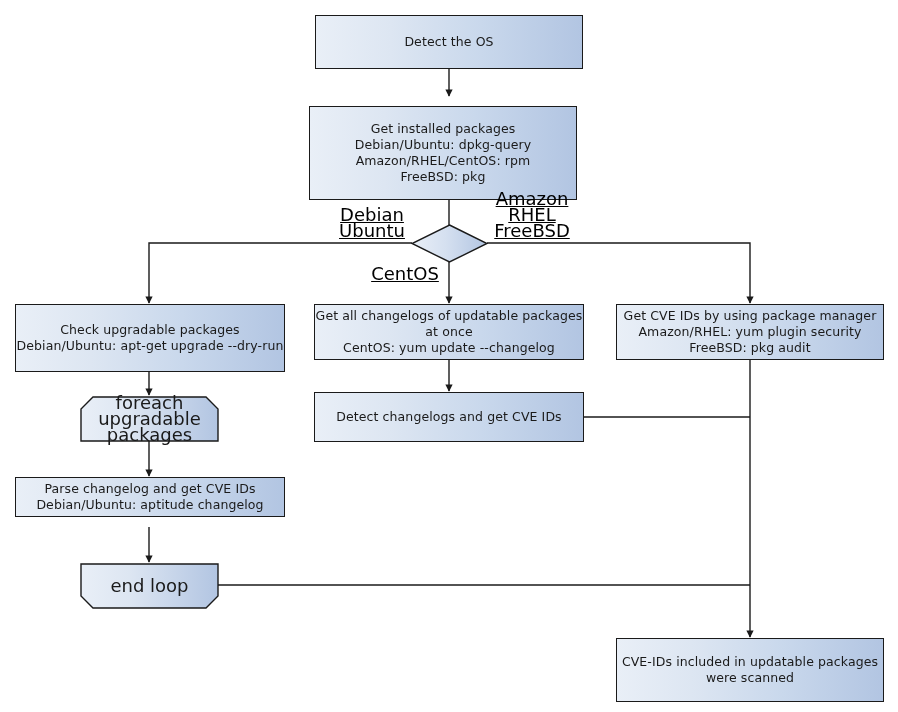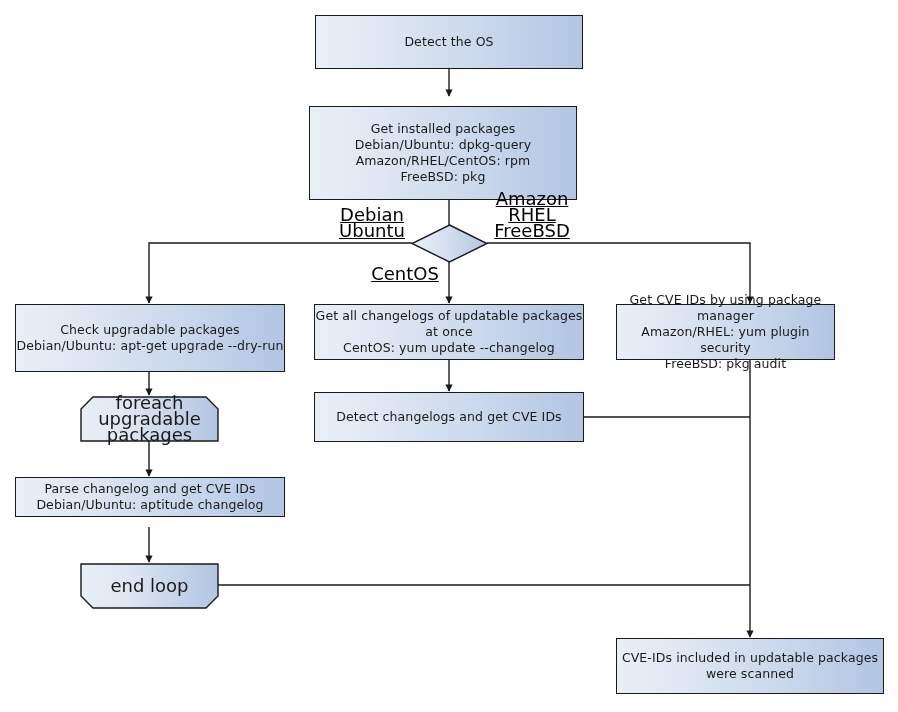--- a/index.html
+++ b/index.html
@@ -157,21 +157,21 @@
 FreeBSD</div>
 
   <div class="edge-label" style="left:369px; top:266px; width:72px;">CentOS</div>
 
   <div class="node" style="left:15px; top:304px; width:270px; height:68px;">Check upgradable packages
 Debian/Ubuntu: apt-get upgrade --dry-run</div>
 
   <div class="node" style="left:314px; top:304px; width:270px; height:56px;">Get all changelogs of updatable packages at once
 CentOS: yum update --changelog</div>
 
-  <div class="node" style="left:616px; top:304px; width:219px; height:56px;">Get CVE IDs by using package manager
+  <div class="node" style="left:616px; top:304px; width:268px; height:56px;">Get CVE IDs by using package manager
 Amazon/RHEL: yum plugin security
 FreeBSD: pkg audit</div>
 
   <div class="loop-start" style="left:80px; top:396px; width:139px; height:46px;">
     <svg width="139" height="46" viewBox="0 0 139 46" xmlns="http://www.w3.org/2000/svg">
       <defs>
         <linearGradient id="lgrad1" x1="0" y1="0" x2="1" y2="0">
           <stop offset="0%" stop-color="#e9eff7"></stop>
           <stop offset="35%" stop-color="#dde6f2"></stop>
           <stop offset="100%" stop-color="#b2c5e2"></stop>
@@ -195,16 +195,16 @@
           <stop offset="0%" stop-color="#e9eff7"></stop>
           <stop offset="35%" stop-color="#dde6f2"></stop>
           <stop offset="100%" stop-color="#b2c5e2"></stop>
         </linearGradient>
       </defs>
       <path d="M 1 1 L 138 1 L 138 33 L 126 45 L 13 45 L 1 33 Z" fill="url(#lgrad2)" stroke="#1a1a1a" stroke-width="1.4"></path>
     </svg>
     <div class="shape-label">end loop</div>
   </div>
 
-  <div class="node" style="left:616px; top:638px; width:268px; height:56px;">CVE-IDs included in updatable packages
+  <div class="node" style="left:616px; top:638px; width:268px; height:64px;">CVE-IDs included in updatable packages
 were scanned</div>
 
 </div>
 
 </body></html>

